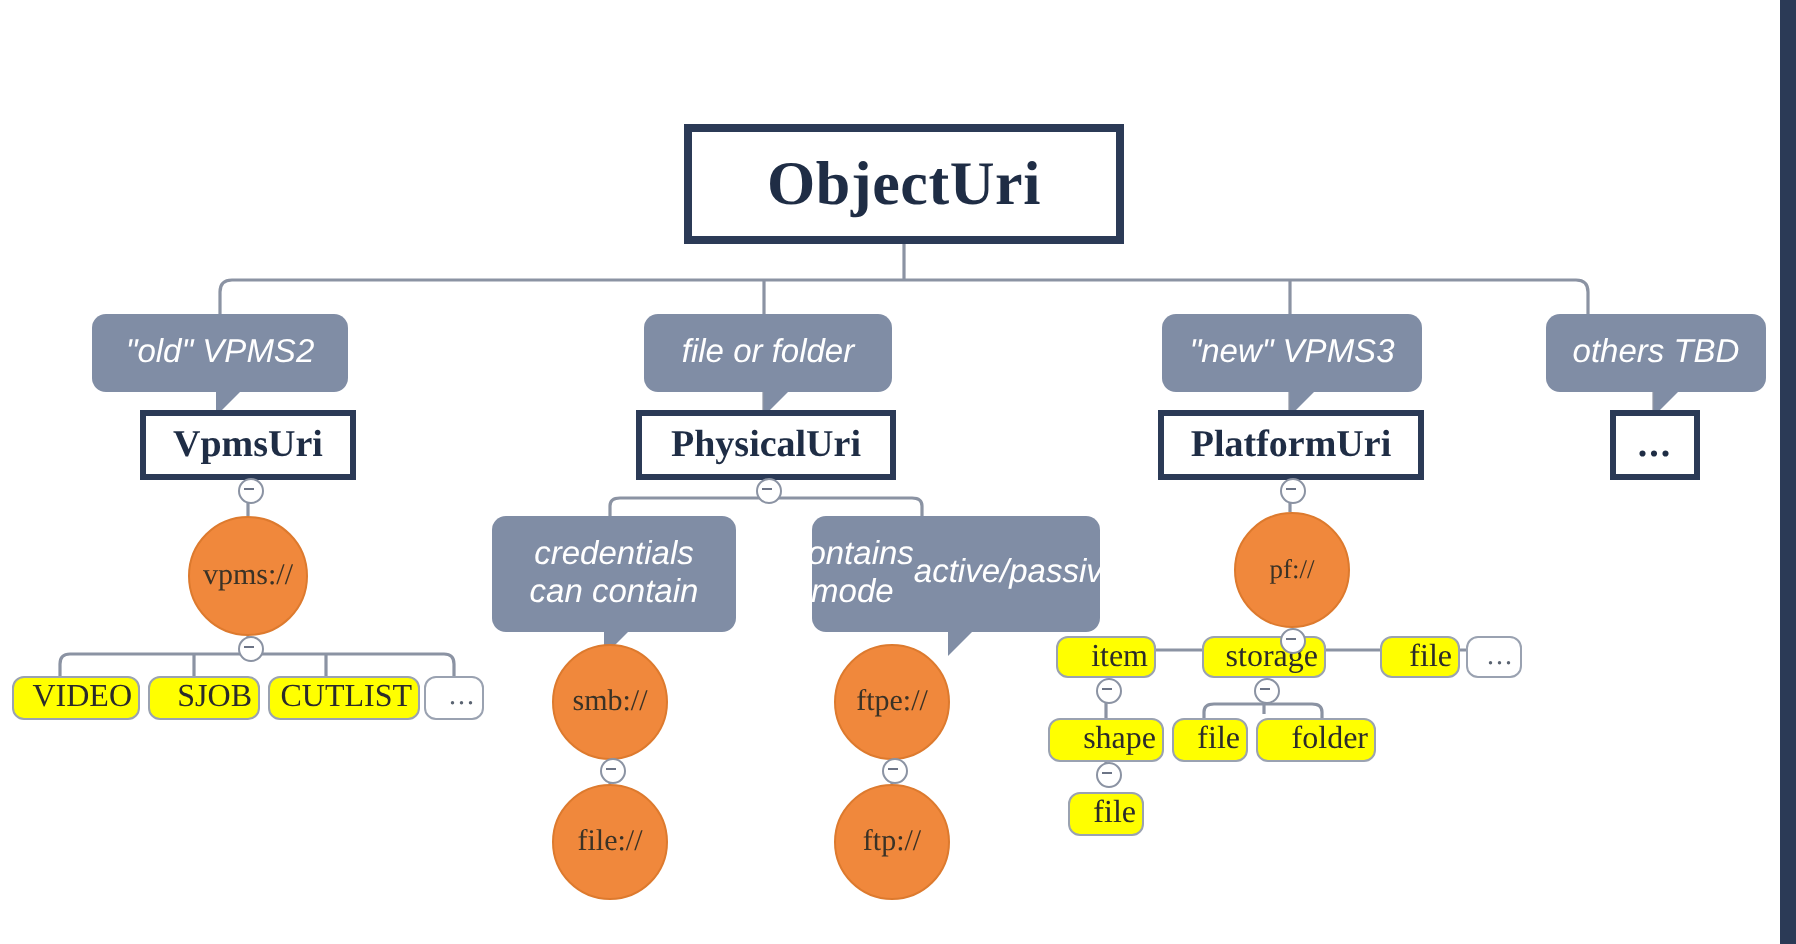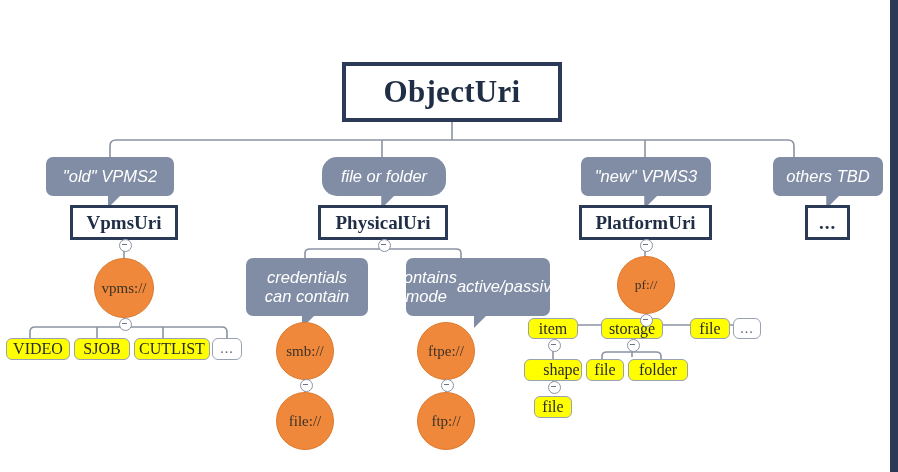--- a/index.html
+++ b/index.html
@@ -80,20 +80,21 @@
   
   .leaf {
     background: #ffff00;
     border: 1px solid #9aa2b1;
     border-radius: 6px;
     font-family: "Liberation Serif", serif;
     font-size: 16px;
     color: #2b2b2b;
     z-index: 6;
     padding: 0 3px;
+    justify-content: flex-end;
   }
   .leaf.blank {
     background: #ffffff;
     color: #5b6472;
     letter-spacing: 1px;
     font-size: 14px;
   }
 
   
   .toggle {
@@ -172,21 +173,21 @@
   </svg>
 
   <div class="node classbox root" style="left:342px; top:62px; width:220px; height:60px;">
     <span>ObjectUri</span>
   </div>
 
   <div class="node callout" style="left:46px; top:157px; width:128px; height:39px;">
     <span class="ctext">"old" VPMS2</span>
     <span class="tail" style="left:62px;"></span>
   </div>
-  <div class="node callout" style="left:322px; top:157px; width:124px; height:39px;border-radius:15px;">
+  <div class="node callout" style="left:322px; top:157px; width:124px; height:39px;">
     <span class="ctext">file or folder</span>
     <span class="tail" style="left:60px;"></span>
   </div>
   <div class="node callout" style="left:581px; top:157px; width:130px; height:39px;">
     <span class="ctext">"new" VPMS3</span>
     <span class="tail" style="left:64px;"></span>
   </div>
   <div class="node callout" style="left:773px; top:157px; width:110px; height:39px;">
     <span class="ctext">others TBD</span>
     <span class="tail" style="left:54px;"></span>

